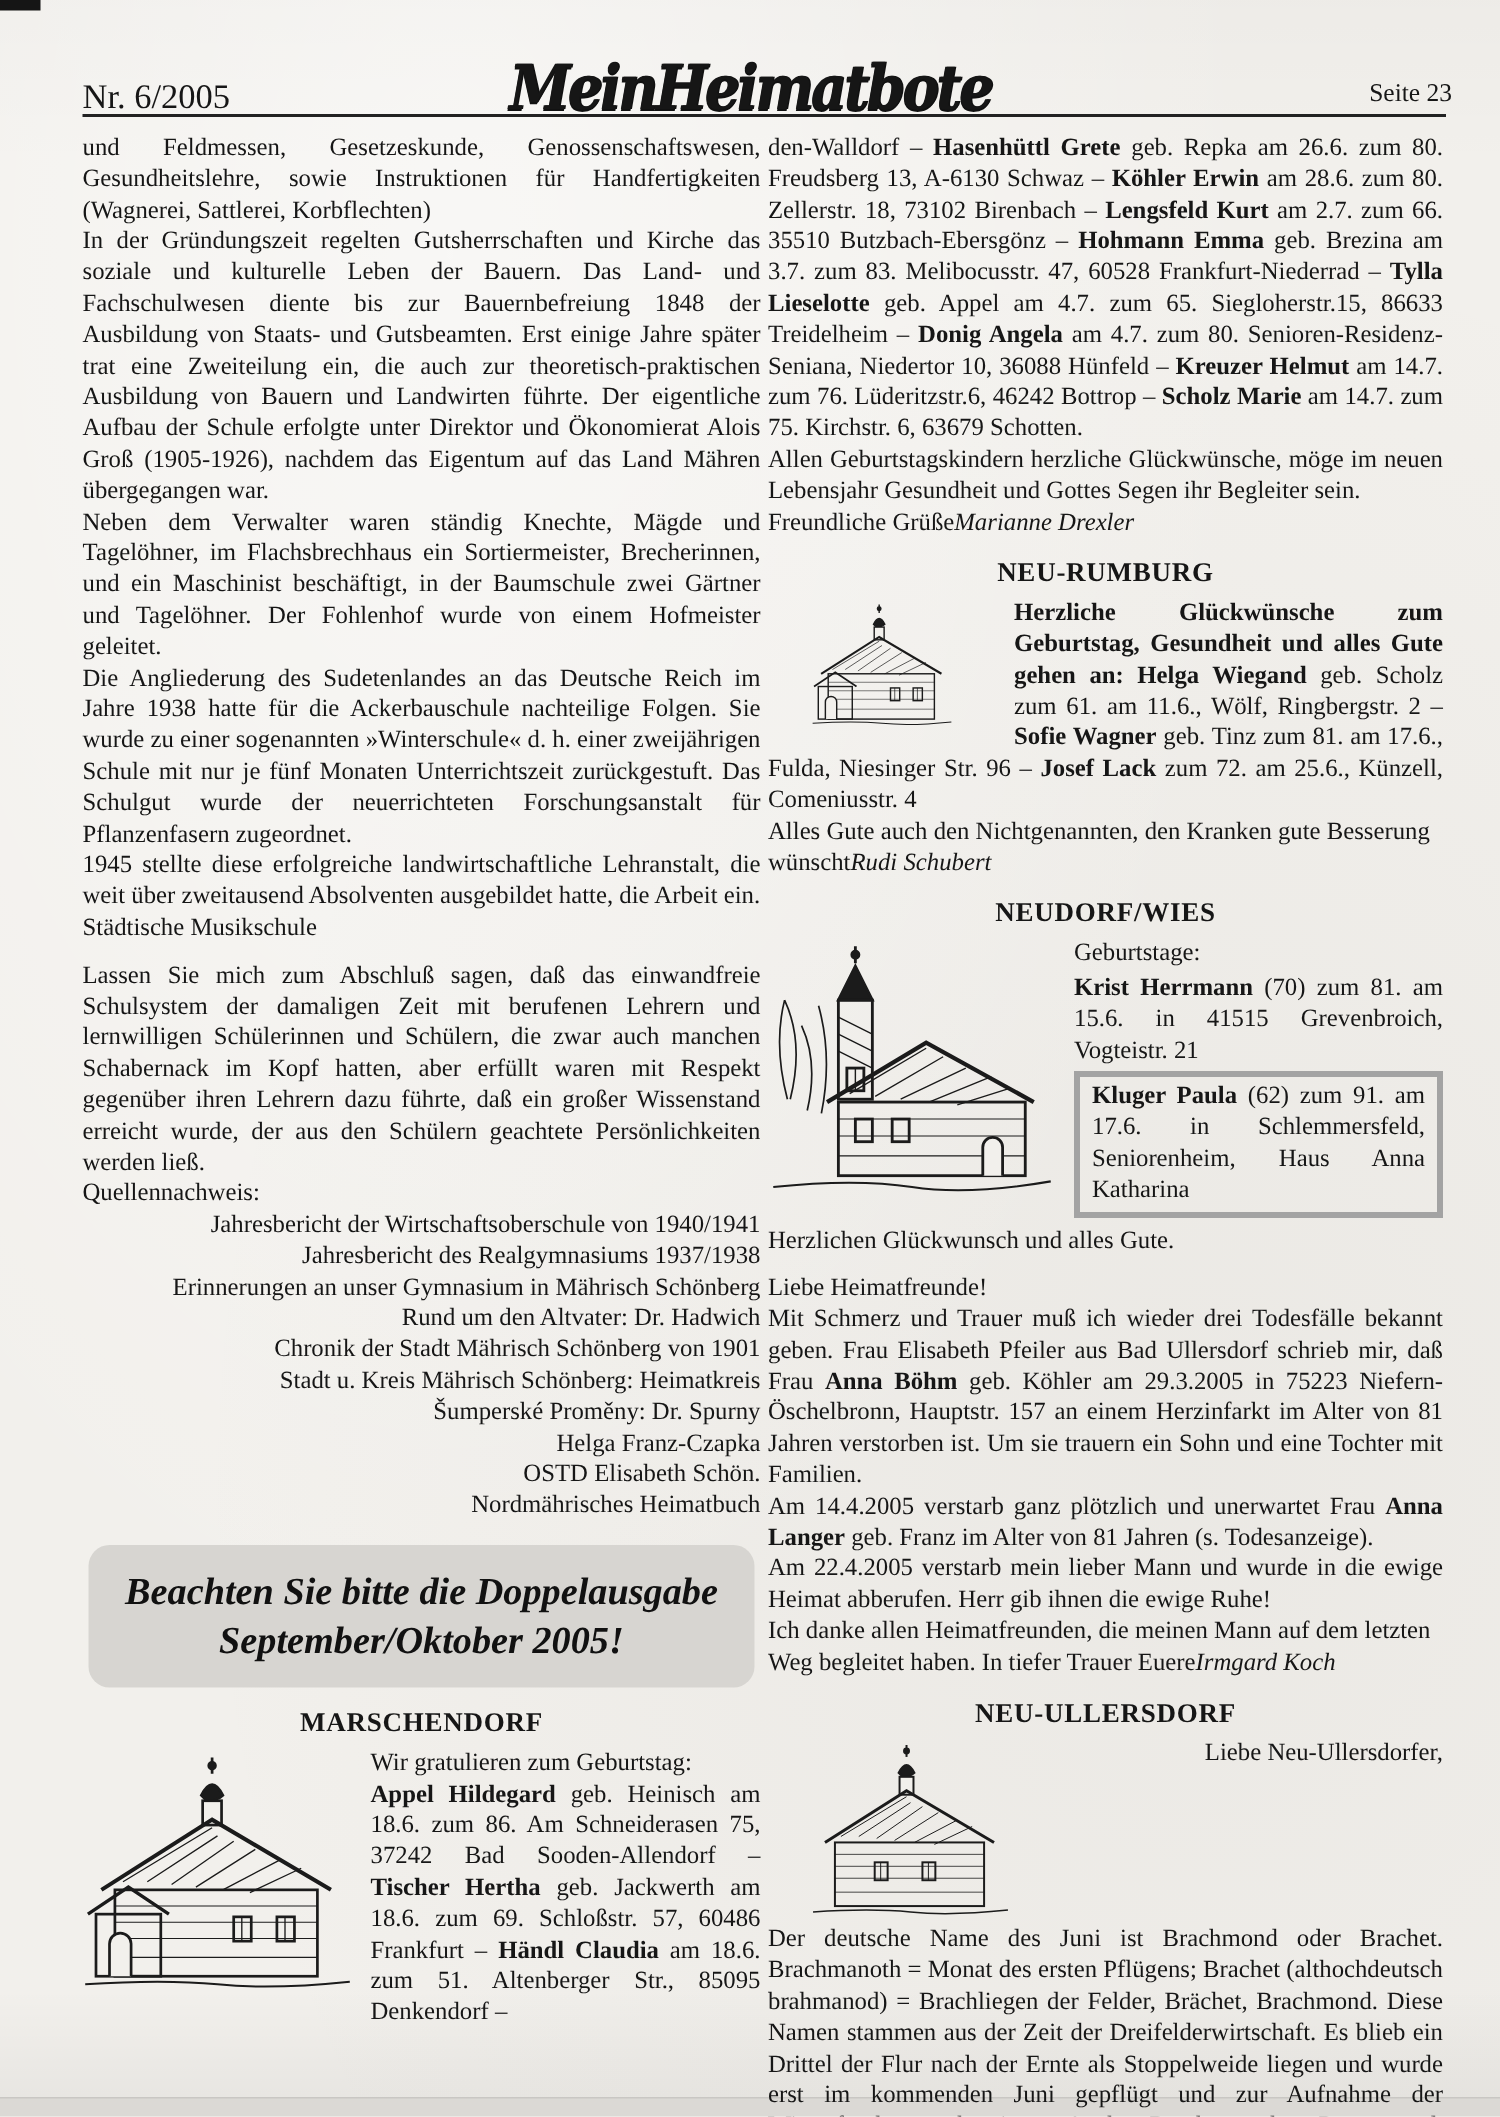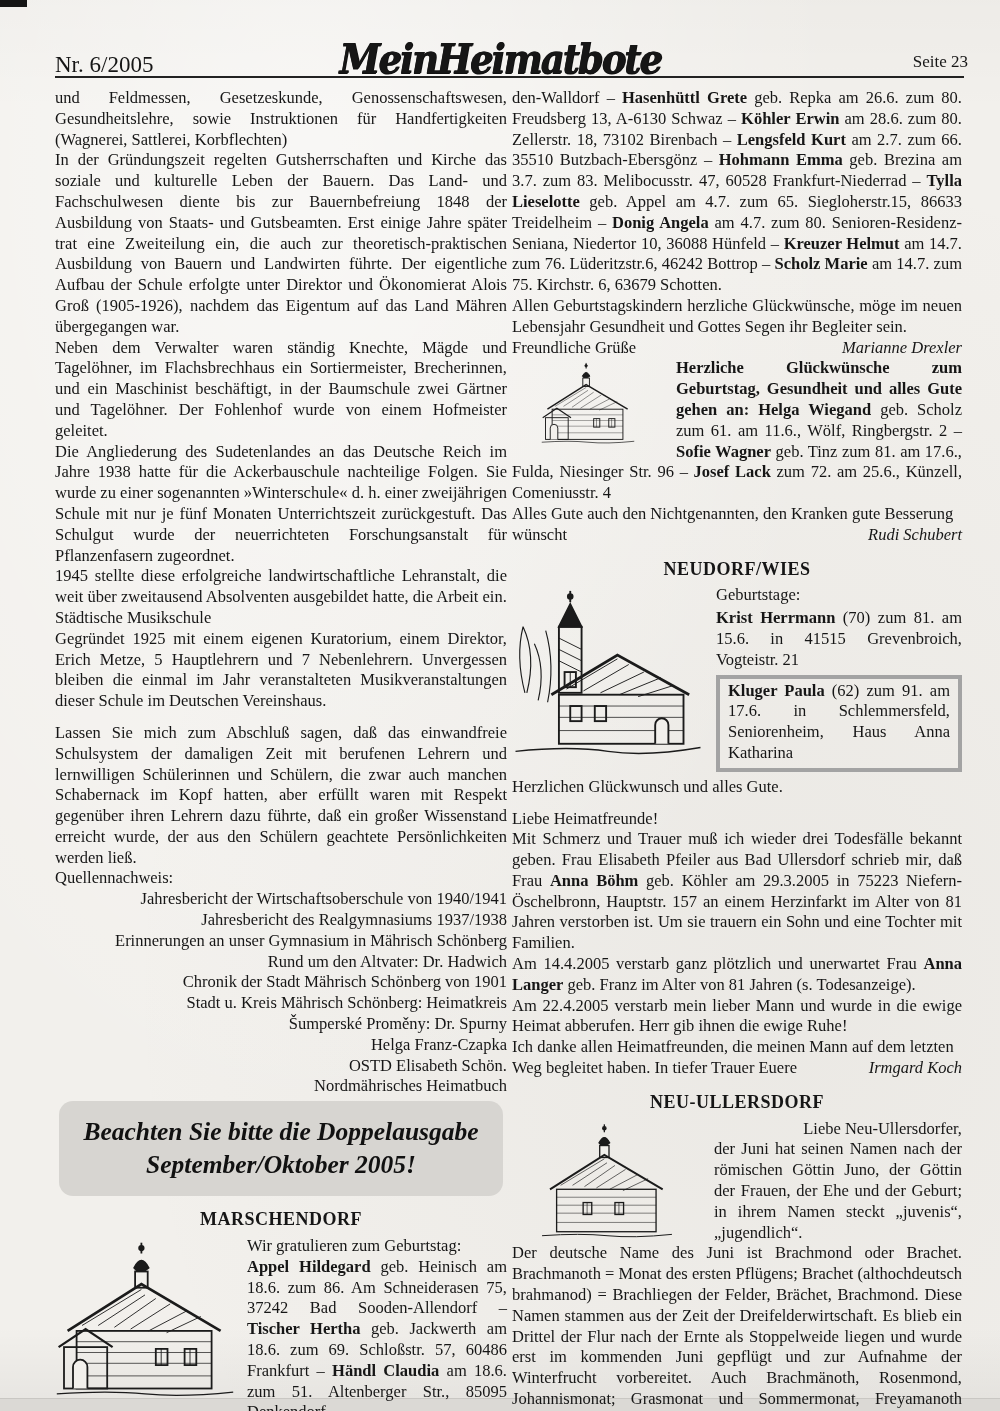--- a/index.html
+++ b/index.html
@@ -38,26 +38,26 @@
   .colR{left:512px;width:450px;}
   .col p{margin:0;}
   .b{font-weight:bold;}
   .gap{margin-top:11px !important;}
   .subhead-left{font-weight:normal;margin-top:11px;margin-bottom:5px;text-align:left;}
   .sechead{
     text-align:center;font-weight:bold;font-size:18px;letter-spacing:.5px;
     margin:13px 0 6px 0;
   }
   .list-line{text-align:right;}
-  .sigrow{display:flex;justify-content:space-between;align-items:baseline;}
+  .sigrow{display:flex;align-items:baseline;}
   .sigrow .sig{font-style:italic;}
 
   .banner{
     background:#d7d5d1;border-radius:14px;
-    margin:4px 4px 4px 4px;padding:14px 6px 15px 6px;
+    margin:16px 4px 4px 4px;padding:14px 6px 15px 6px;
     text-align:center;font-weight:bold;font-style:italic;
     font-size:25.5px;line-height:33px;color:#111;
   }
 
   .church{float:left;margin:4px 12px 2px 0;}
   .church svg{display:block;}
   .boxed{
     border:4px solid #a3a3a3;overflow:hidden;
     padding:2px 8px 4px 8px;margin:4px 0 5px 0;
   }
@@ -76,21 +76,20 @@
 <div class="rule"></div>
 
 <div class="col colL">
   <p>und Feldmessen, Gesetzeskunde, Genossenschaftswesen, Gesundheitslehre, sowie Instruktionen für Handfertigkeiten (Wagnerei, Sattlerei, Korbflechten)</p>
   <p>In der Gründungszeit regelten Gutsherrschaften und Kirche das soziale und kulturelle Leben der Bauern. Das Land- und Fachschulwesen diente bis zur Bauernbefreiung 1848 der Ausbildung von Staats- und Gutsbeamten. Erst einige Jahre später trat eine Zweiteilung ein, die auch zur theoretisch-praktischen Ausbildung von Bauern und Landwirten führte. Der eigentliche Aufbau der Schule erfolgte unter Direktor und Ökonomierat Alois Groß (1905-1926), nachdem das Eigentum auf das Land Mähren übergegangen war.</p>
   <p>Neben dem Verwalter waren ständig Knechte, Mägde und Tagelöhner, im Flachsbrechhaus ein Sortiermeister, Brecherinnen, und ein Maschinist beschäftigt, in der Baumschule zwei Gärtner und Tagelöhner. Der Fohlenhof wurde von einem Hofmeister geleitet.</p>
   <p>Die Angliederung des Sudetenlandes an das Deutsche Reich im Jahre 1938 hatte für die Ackerbauschule nachteilige Folgen. Sie wurde zu einer sogenannten »Winterschule« d. h. einer zweijährigen Schule mit nur je fünf Monaten Unterrichtszeit zurückgestuft. Das Schulgut wurde der neuerrichteten Forschungsanstalt für Pflanzenfasern zugeordnet.</p>
   <p>1945 stellte diese erfolgreiche landwirtschaftliche Lehranstalt, die weit über zweitausend Absolventen ausgebildet hatte, die Arbeit ein.</p>
 
   <p class="subhead-left">Städtische Musikschule</p>
-  <p>Gegründet 1925 mit einem eigenen Kuratorium, einem Direktor, Erich Metze, 5 Hauptlehrern und 7 Nebenlehrern. Unvergessen bleiben die einmal im Jahr veranstalteten  Musikveranstaltungen dieser Schule im Deutschen Vereinshaus.</p>
 
   <p class="gap">Lassen Sie mich zum Abschluß sagen, daß das einwandfreie Schulsystem der damaligen Zeit mit berufenen Lehrern und lernwilligen Schülerinnen und Schülern, die zwar auch manchen Schabernack im Kopf hatten, aber erfüllt waren mit Respekt gegenüber ihren Lehrern dazu führte, daß ein großer Wissenstand erreicht wurde, der aus den Schülern geachtete Persönlichkeiten werden ließ.</p>
 
   <p class="subhead-left">Quellennachweis:</p>
   <div>
     <p class="list-line">Jahresbericht der Wirtschaftsoberschule von 1940/1941</p>
     <p class="list-line">Jahresbericht des Realgymnasiums 1937/1938</p>
     <p class="list-line">Erinnerungen an unser Gymnasium in Mährisch Schönberg</p>
     <p class="list-line">Rund um den Altvater: Dr. Hadwich</p>
     <p class="list-line">Chronik der Stadt Mährisch Schönberg von 1901</p>
@@ -135,20 +134,21 @@
 </div>
 
 <div class="col colR">
   <p><span>den-Walldorf – </span><span class="b">Hasenhüttl Grete</span><span> geb. Repka am 26.6. zum 80. Freudsberg 13, A-6130 Schwaz – </span><span class="b">Köhler Erwin</span><span> am 28.6. zum 80. Zellerstr. 18, 73102 Birenbach – </span><span class="b">Lengsfeld Kurt</span><span> am 2.7. zum 66. 35510 Butzbach-Ebersgönz – </span><span class="b">Hohmann Emma</span><span> geb. Brezina am 3.7. zum 83. Melibocusstr. 47, 60528 Frankfurt-Niederrad – </span><span class="b">Tylla Lieselotte</span><span> geb. Appel am 4.7. zum 65. Siegloherstr.15, 86633 Treidelheim – </span><span class="b">Donig Angela</span><span> am 4.7. zum 80. Senioren-Residenz-Seniana, Niedertor 10, 36088 Hünfeld – </span><span class="b">Kreuzer Helmut</span><span> am 14.7. zum 76. Lüderitzstr.6, 46242 Bottrop – </span><span class="b">Scholz Marie</span><span> am 14.7. zum 75. Kirchstr. 6, 63679 Schotten.</span></p>
   <p>Allen Geburtstagskindern herzliche Glückwünsche, möge im neuen Lebensjahr Gesundheit und Gottes Segen ihr Begleiter sein.</p>
   <div class="sigrow">
     <span>Freundliche Grüße</span>
     <span class="sig">Marianne Drexler</span>
   </div>
 
+  <div class="sechead">NEU-RUMBURG</div>
   <div>
     <span class="church">
       <svg width="152" height="84" viewBox="0 0 200 178" stroke="#1b1b1b" fill="none" stroke-width="2">
         <line x1="96" y1="2" x2="96" y2="14"></line>
           <circle cx="96" cy="8" r="2.5" fill="#1b1b1b"></circle>
         <path d="M88 30 Q96 14 104 30 Q100 34 92 34 Z" fill="#1b1b1b"></path>
         <rect x="89" y="34" width="14" height="18" fill="#f2f0ec"></rect>
         <path d="M14 100 L96 48 L184 100" stroke-width="3"></path>
         <path d="M30 94 L96 54 M48 94 L100 60 M66 96 L112 64 M84 98 L128 70 M104 100 L146 78 M124 102 L162 84" stroke-width="1"></path>
         <rect x="24" y="100" width="150" height="64"></rect>
@@ -226,17 +226,16 @@
         <rect x="24" y="100" width="150" height="64"></rect>
         <path d="M24 112 H174 M24 124 H174 M24 136 H174 M24 150 H174" stroke-width="0.8"></path>
         <rect x="112" y="120" width="13" height="18"></rect>
           <line x1="118" y1="120" x2="118" y2="138" stroke-width="1"></line>
         <rect x="64" y="120" width="13" height="18"></rect>
           <line x1="70" y1="120" x2="70" y2="138" stroke-width="1"></line>
         <path d="M2 170 Q60 166 100 170 T198 168" stroke-width="1.5"></path>
       </svg>
     </span>
     <p class="list-line">Liebe Neu-Ullersdorfer,</p>
-    <p>der Juni hat seinen Namen nach der römischen Göttin Juno, der Göttin der Frauen, der Ehe und der Geburt; in ihrem Namen steckt „juvenis“, „jugendlich“.</p>
     <div class="clear"></div>
     <p>Der deutsche Name des Juni ist Brachmond oder Brachet. Brachmanoth = Monat des ersten Pflügens; Brachet (althochdeutsch brahmanod) = Brachliegen der Felder, Brächet, Brachmond. Diese Namen stammen aus der Zeit der Dreifelderwirtschaft. Es blieb ein Drittel der Flur nach der Ernte als Stoppelweide liegen und wurde erst im kommenden Juni gepflügt und zur Aufnahme der Winterfrucht vorbereitet. Auch Brachmänoth, Rosenmond, Johannismonat; Grasmonat und Sommermonat, Freyamanoth (altgermanisch); lateinisch: lunonius (mensis). Sonstige alte Bezeichnungen: Hundsman, Johannmonat, Maedermonat und Nicomonat.</p>
   </div>
 </div>
 
 </body></html>

